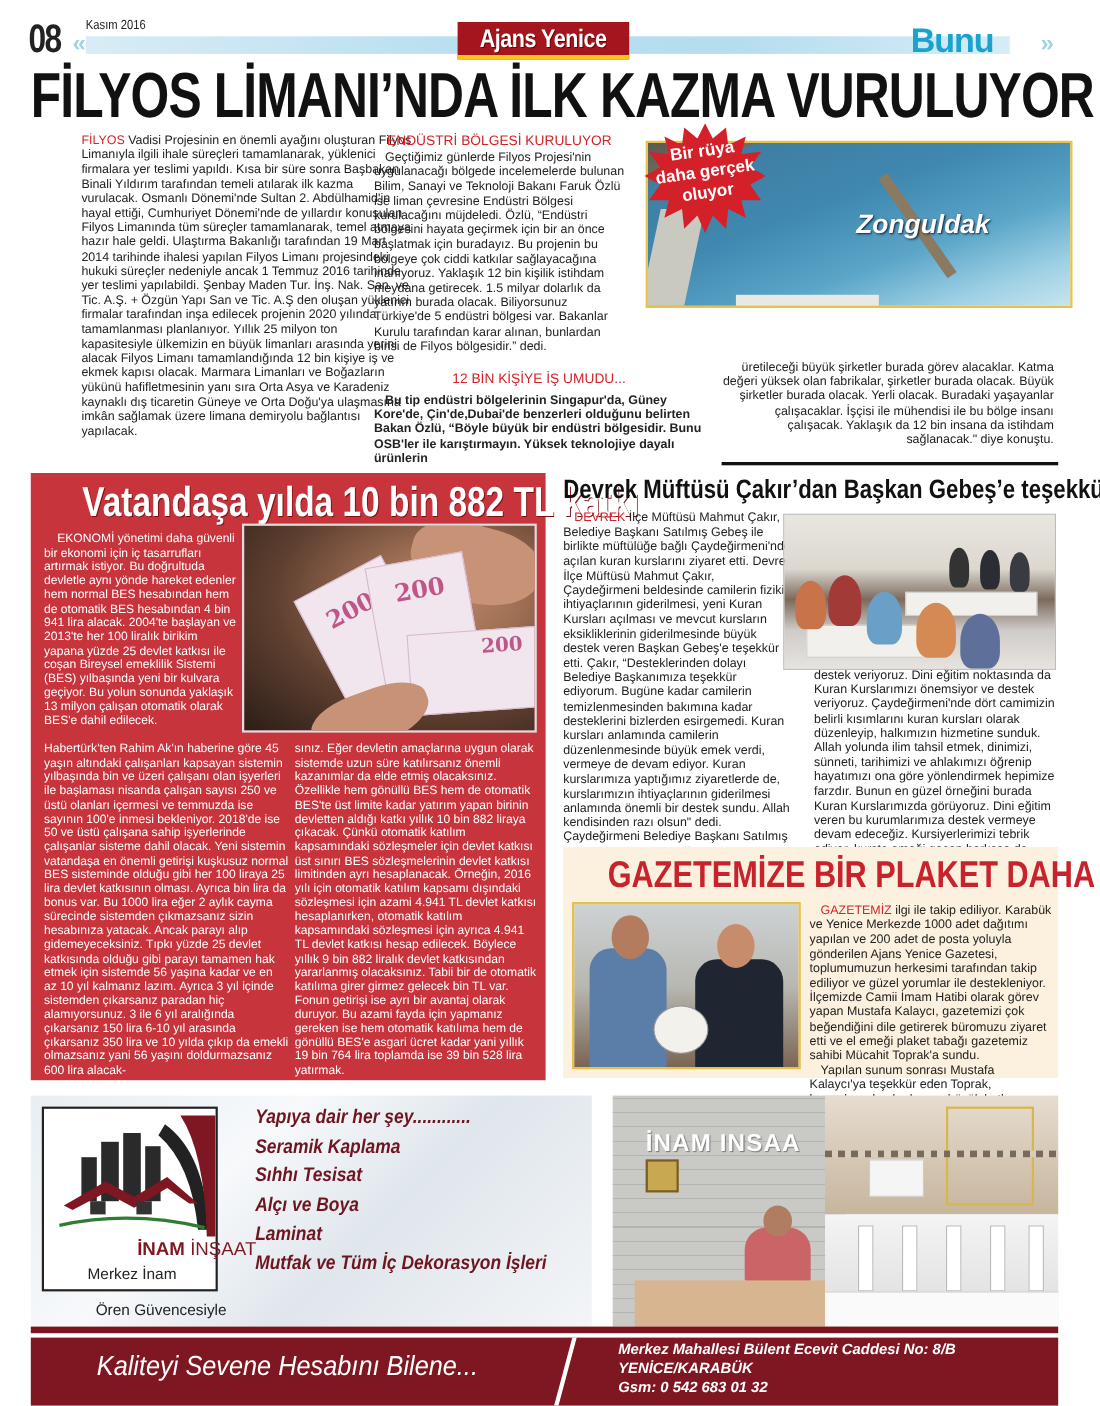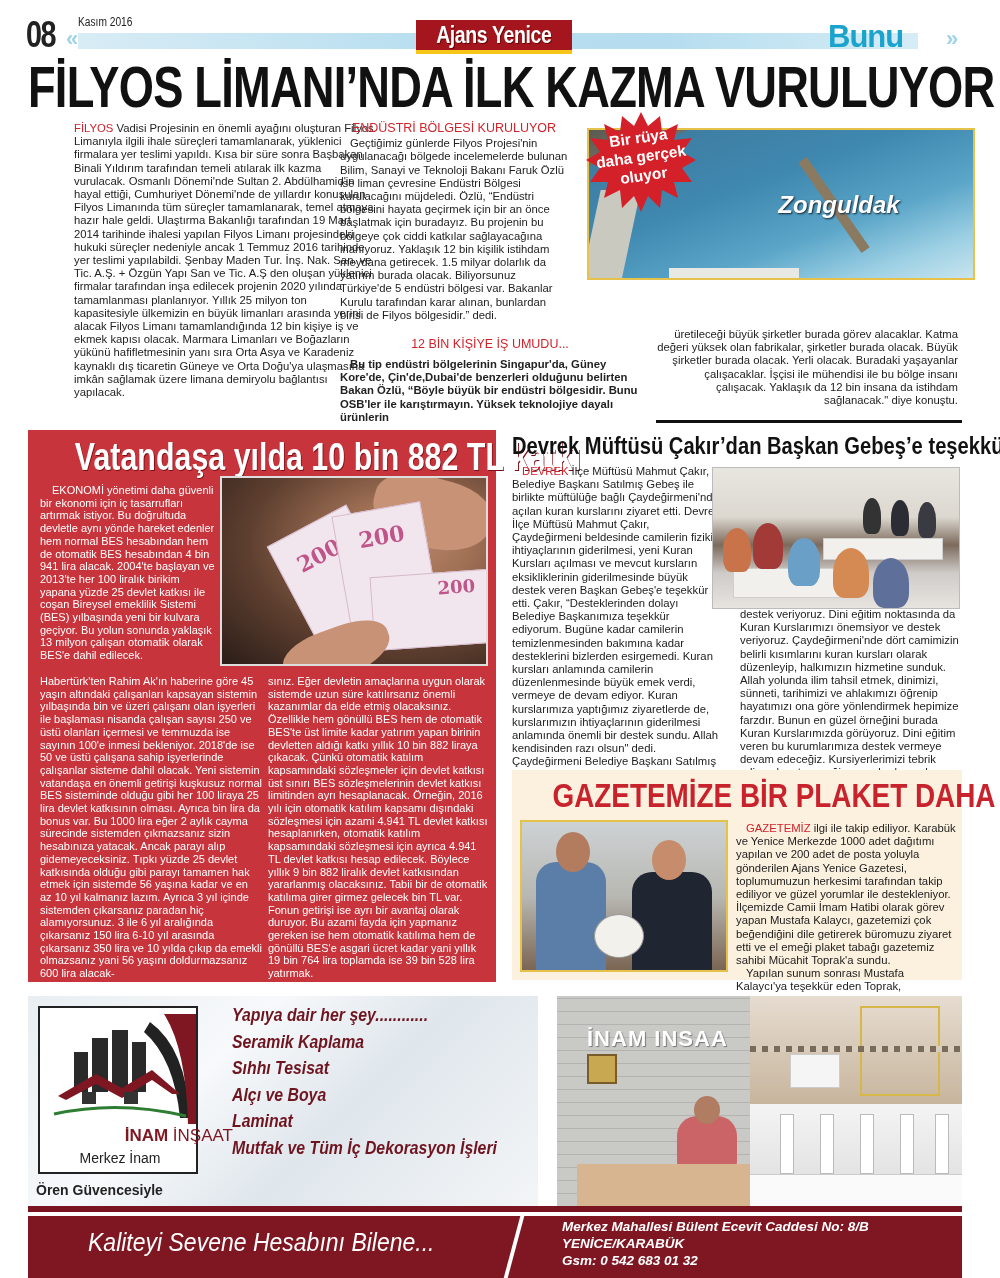--- a/index.html
+++ b/index.html
@@ -76,21 +76,21 @@
   .plaket-photo { position: absolute; left: 8px; top: 50px; width: 208px; height: 152px; border: 2px solid #e7c24a; background: linear-gradient(180deg,#cdd2d4 0%,#b8b8b2 50%,#7b6553 100%); overflow: hidden; }
   .plaket-txt { position: absolute; left: 224px; top: 52px; width: 222px; }
 
   
   .ad { position: absolute; left: 28px; top: 996px; width: 934px; height: 282px; }
   .ad-left { position: absolute; left: 0; top: 0; width: 510px; height: 210px; background: linear-gradient(135deg,#e8eef2 0%,#f7f9fb 35%,#dfe6ec 60%,#f3f5f7 100%); }
   .ad-logo { position: absolute; left: 10px; top: 10px; width: 160px; height: 168px; border: 2px solid #222; background: #fff; }
   .ad-logo-name { position: absolute; left: 0; top: 118px; width: 160px; text-align: right; font-size: 17px; color: #7e1722; font-weight: bold; white-space: nowrap; margin-left: 33px; }
   .ad-logo-name .light { font-weight: normal; }
   .ad-logo-person { position: absolute; left: 0; top: 142px; width: 160px; text-align: center; font-size: 14px; color: #222; }
-  .ad-slogan2 { position: absolute; left: 8px; top: 186px; width: 170px; text-align: left; font-size: 14px; font-weight: bold; color: #222; }
+  .ad-slogan2 { position: absolute; left: 8px; top: 186px; width: 170px; text-align: right; font-size: 14px; font-weight: normal; color: #222; }
   .services { position: absolute; left: 204px; top: 6px; width: 300px; }
   .services div { font-size: 18px; font-weight: bold; font-style: italic; color: #6f1520; line-height: 26.5px; white-space: nowrap; transform: scaleX(0.88); transform-origin: left; }
   .ad-right1 { position: absolute; left: 529px; top: 0; width: 212px; height: 210px; background: repeating-linear-gradient(0deg,#c9c9c6 0 12px,#b3b3b0 12px 13px); }
   .ad-right1 .sign { position: absolute; left: 30px; top: 30px; color: #fff; font-weight: bold; font-size: 22px; letter-spacing: 1px; text-shadow: 1px 1px 1px #777; }
   .ad-right1 .frame { position: absolute; left: 30px; top: 58px; width: 30px; height: 30px; background: #c8a850; border: 2px solid #7a5c2a; }
   .ad-right1 .man { position: absolute; left: 120px; top: 120px; width: 60px; height: 50px; background: #cb6466; border-radius: 20px 20px 4px 4px; }
   .ad-right1 .head { position: absolute; left: 137px; top: 100px; width: 26px; height: 28px; background: #b07c62; border-radius: 50%; }
   .ad-right1 .table { position: absolute; left: 20px; top: 168px; width: 192px; height: 42px; background: #d7b590; }
   .ad-right2 { position: absolute; left: 722px; top: 0; width: 212px; height: 108px; background: linear-gradient(180deg,#e6dcd0,#c7b59d); }
   .ad-right3 { position: absolute; left: 722px; top: 108px; width: 212px; height: 102px; background: linear-gradient(180deg,#f4f4f4,#dcdcdc); }

